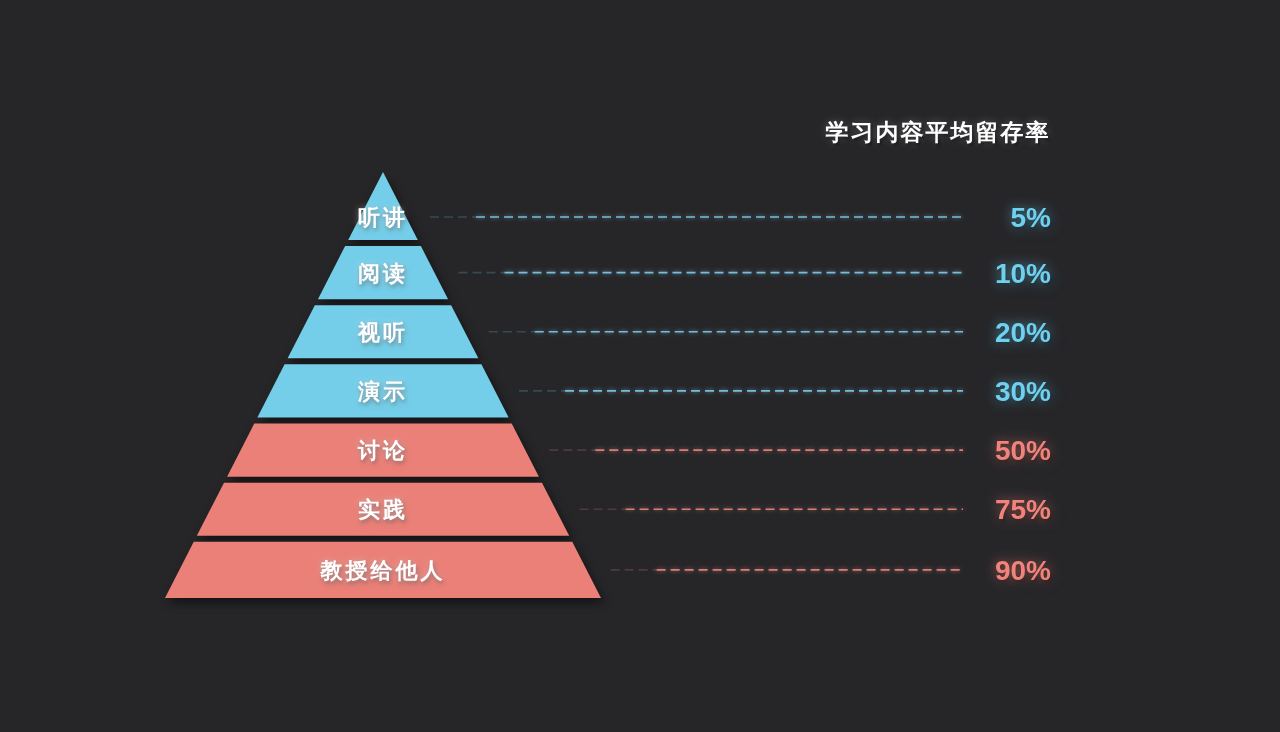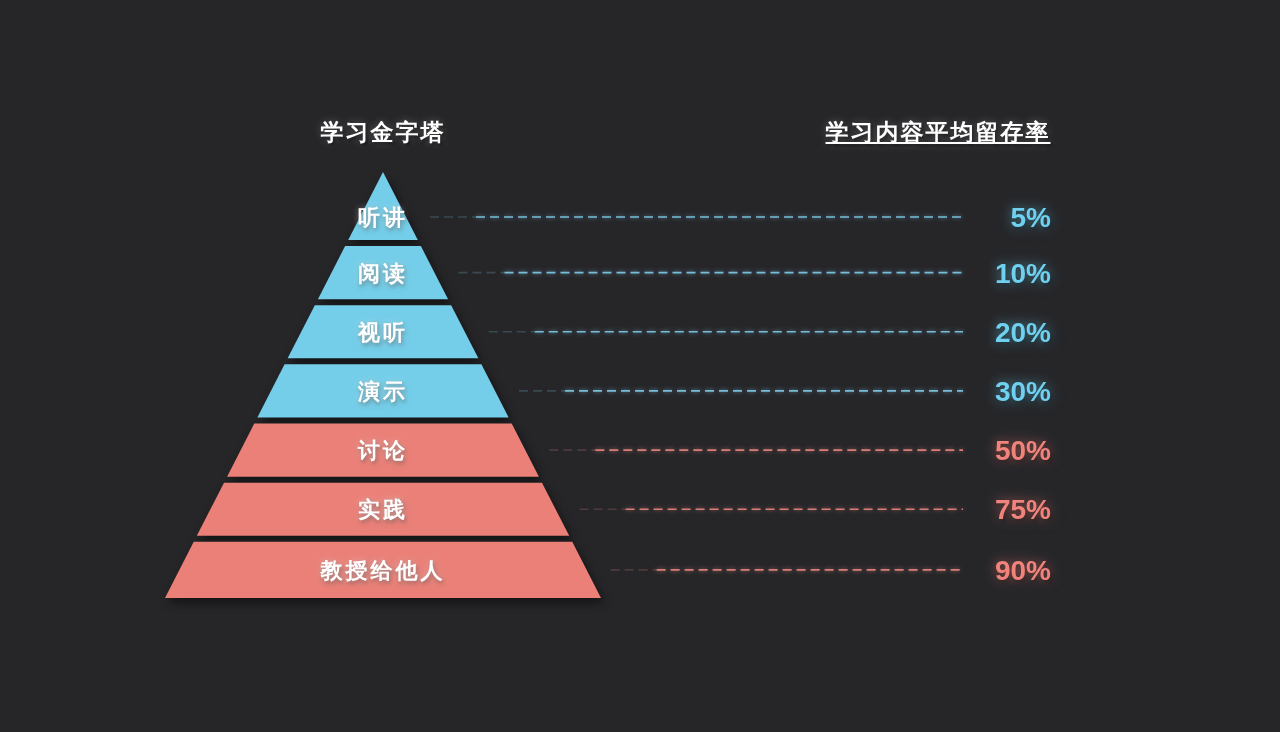--- a/index.html
+++ b/index.html
@@ -15,41 +15,40 @@
     top:117px;
     transform:translateX(-50%);
     color:#ffffff;
     font-size:23px;
     font-weight:700;
     letter-spacing:2px;
     white-space:nowrap;
     text-shadow:0 0 8px rgba(255,255,255,.28), 2px 2px 3px rgba(0,0,0,.65);
   }
   .title-left{left:383px;}
-  .title-right{left:938px;text-decoration:underline;}
+  .title-right{left:938px;}
   #chart{position:absolute;left:0;top:0;}
   .pyramid{filter:drop-shadow(3px 5px 5px rgba(0,0,0,.5));}
   .lvl-label{
     font-size:22px;
     font-weight:700;
     letter-spacing:3px;
     font-family:"Liberation Sans","DejaVu Sans",sans-serif;
     filter:drop-shadow(0 0 3px rgba(255,255,255,.45)) drop-shadow(1px 2px 2px rgba(0,0,0,.4));
   }
   .value-label{
     font-size:28px;
     font-weight:700;
     font-family:"Liberation Sans","DejaVu Sans",sans-serif;
   }
 </style>
 </head>
 <body>
 
 <div class="stage" id="stage" style="background: rgb(38, 38, 41);">
-  <div class="title title-left">学习金字塔</div>
   <div class="title title-right">学习内容平均留存率</div>
   <svg id="chart" width="1280" height="732" viewBox="0 0 1280 732">
       <g class="pyramid">
         <polygon points="383,172 417.7981220657277,240 348.2018779342723,240" fill="#74CEE9"></polygon>
         <polygon points="345.13145539906105,246 420.86854460093895,246 448.07589984350545,299.1666666666667 317.92410015649455,299.1666666666667" fill="#74CEE9"></polygon>
         <polygon points="314.8536776212833,305.1666666666667 451.1463223787167,305.1666666666667 478.3536776212833,358.3333333333333 287.6463223787167,358.3333333333333" fill="#74CEE9"></polygon>
         <polygon points="284.57589984350545,364.3333333333333 481.42410015649455,364.3333333333333 508.63145539906105,417.5 257.36854460093895,417.5" fill="#74CEE9"></polygon>
         <polygon points="254.2981220657277,423.5 511.70187793427226,423.5 538.9092331768388,476.66666666666663 227.0907668231612,476.66666666666663" fill="#EA8078"></polygon>
         <polygon points="224.02034428794994,482.66666666666663 541.9796557120501,482.66666666666663 569.1870109546165,535.8333333333333 196.81298904538343,535.8333333333333" fill="#EA8078"></polygon>
         <polygon points="193.74256651017217,541.8333333333333 572.2574334898278,541.8333333333333 601,598 165,598" fill="#EA8078"></polygon>

